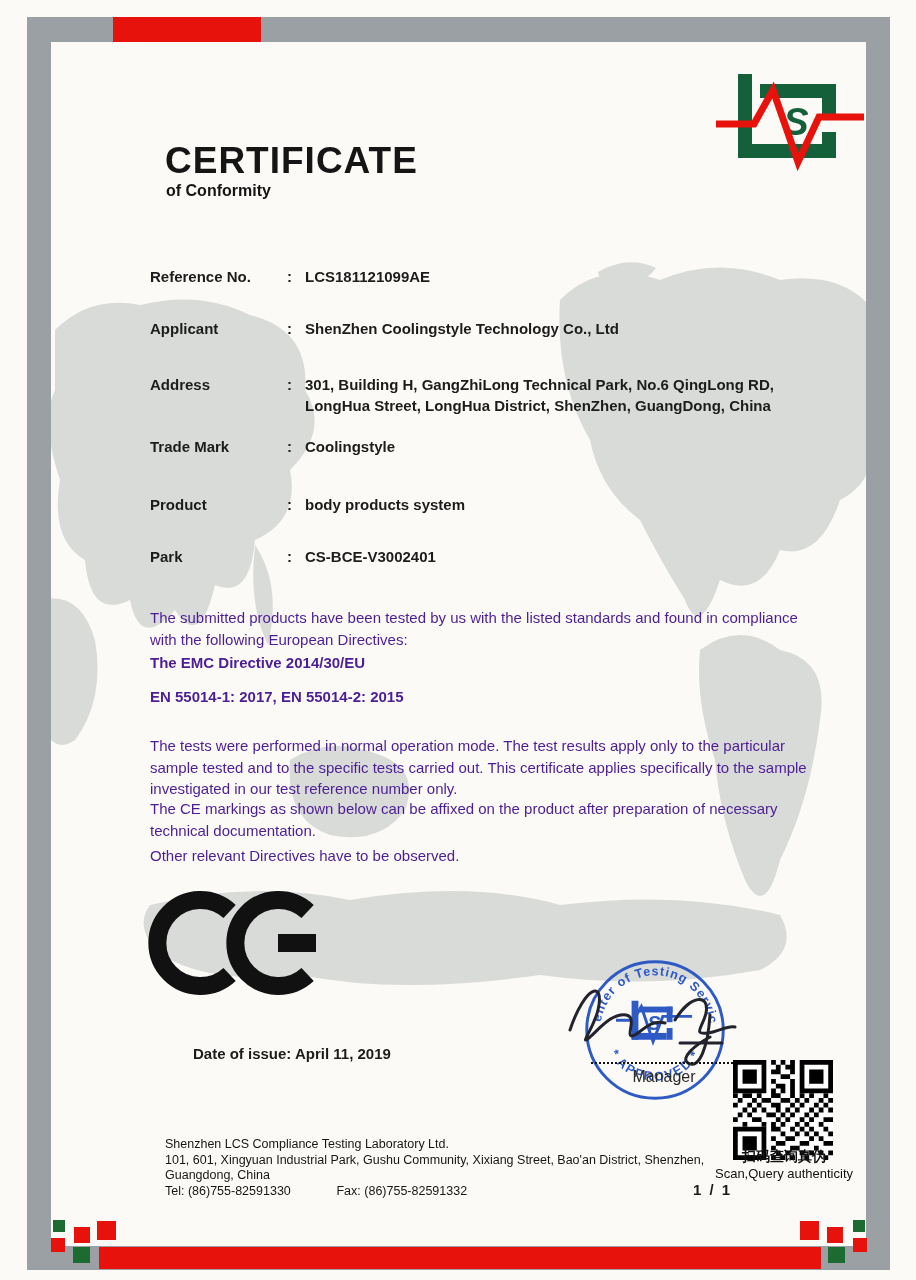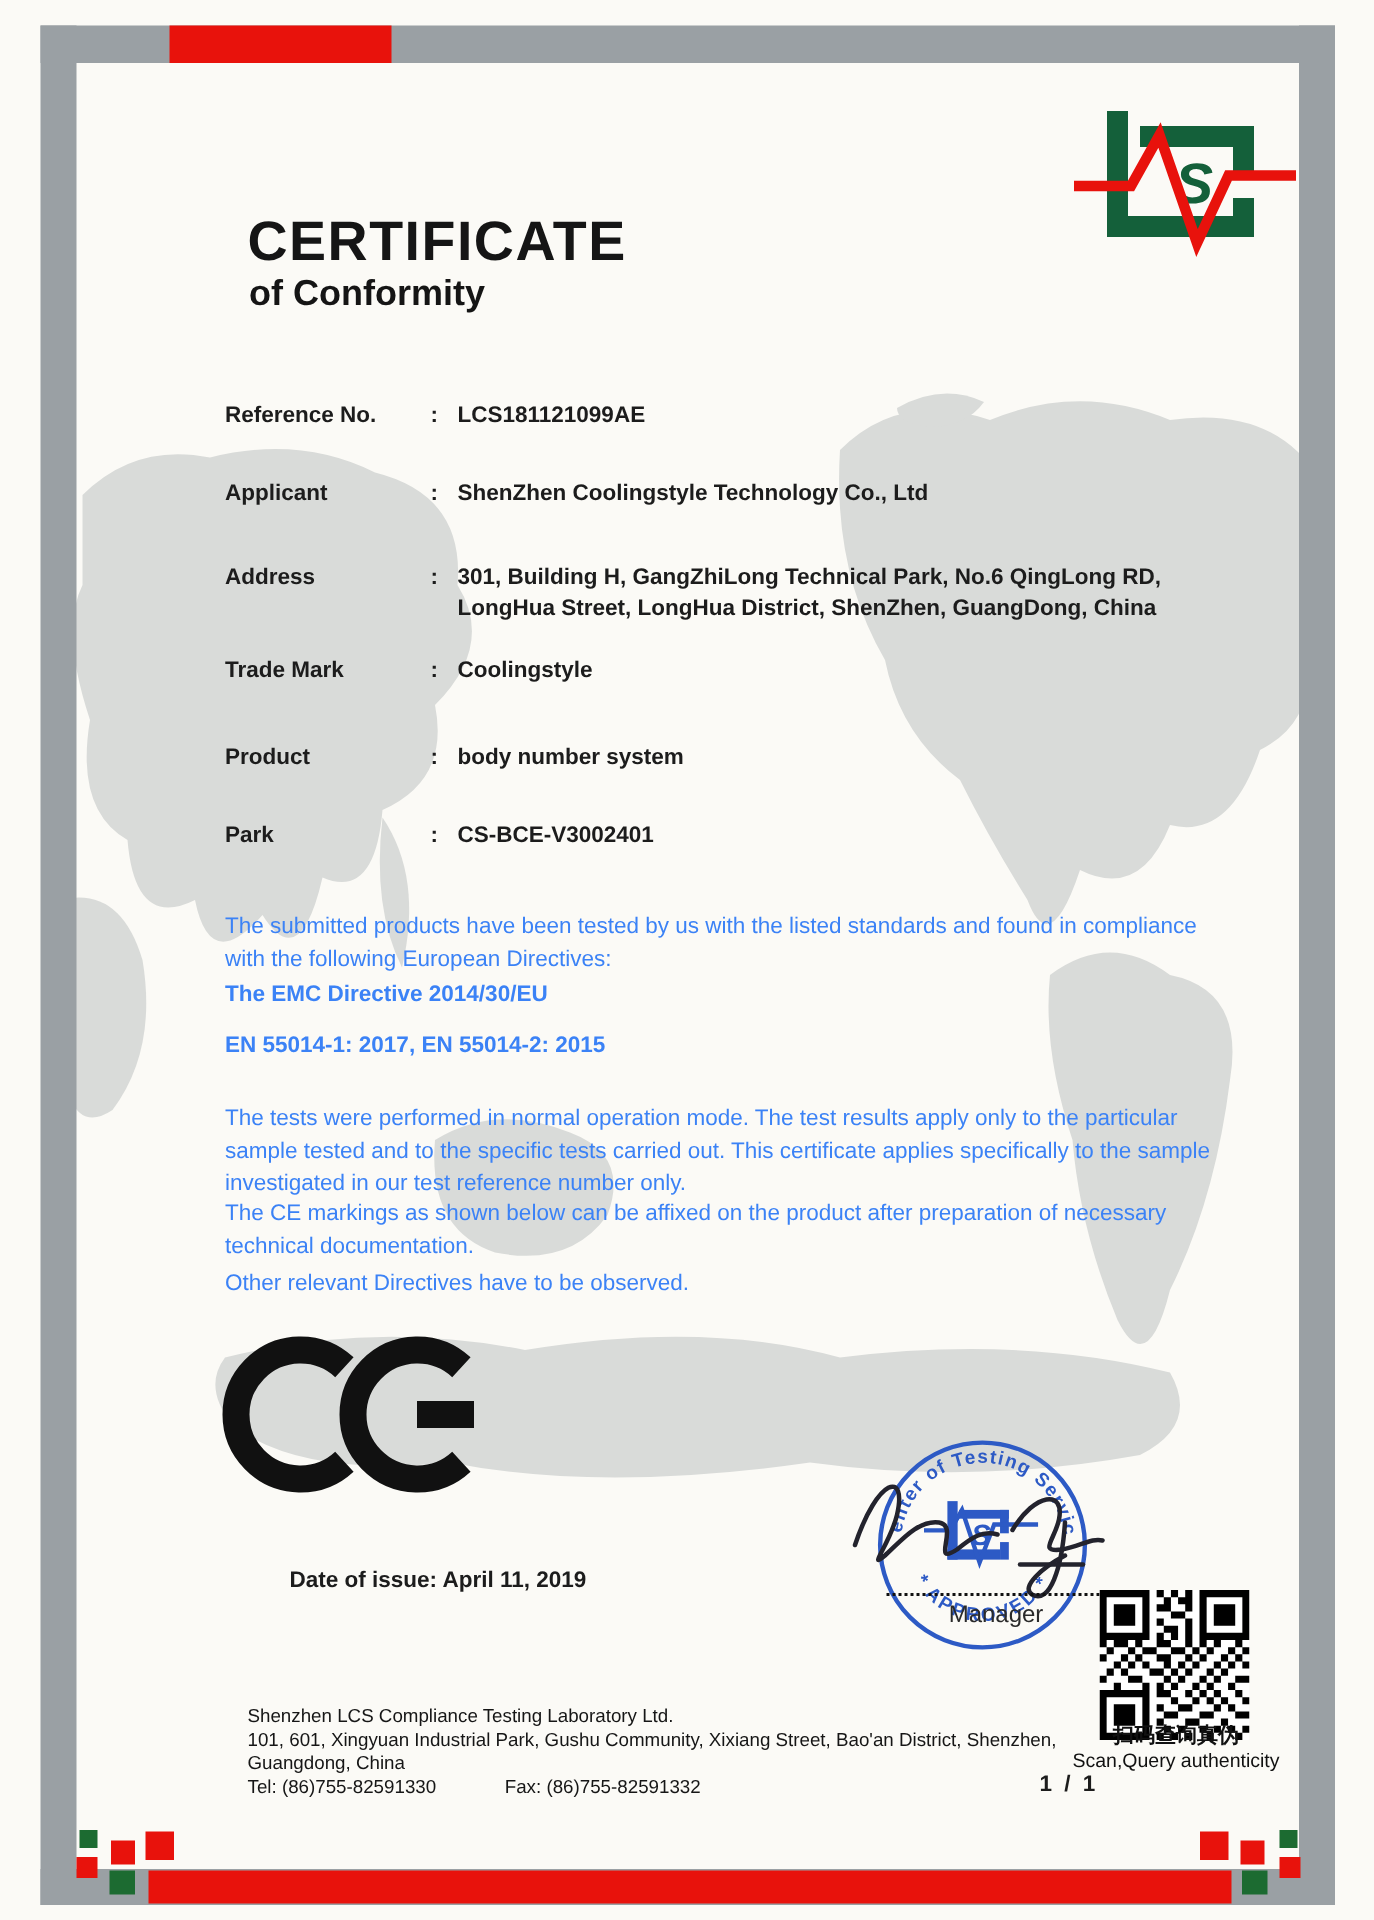--- a/index.html
+++ b/index.html
@@ -8,28 +8,28 @@
     background:#fbfaf6;color:#1c1c1c;
     font-family:"Liberation Sans","DejaVu Sans",sans-serif;
   }
   .abs{position:absolute;}
   
   .bar{position:absolute;background:#9aa0a4;}
   .red-seg{position:absolute;background:#e8120c;}
   .sq{position:absolute;}
   
   .title{position:absolute;left:165px;top:140px;font-size:37px;font-weight:bold;letter-spacing:1px;color:#151515;}
-  .subtitle{position:absolute;left:166px;top:182px;font-size:24px;font-weight:bold;color:#151515;}
+  .subtitle{position:absolute;left:166px;top:182px;font-size:16px;font-weight:bold;color:#151515;}
   
   .field-row{position:absolute;left:150px;width:700px;font-size:15px;font-weight:bold;line-height:21px;}
   .f-label{position:absolute;left:0;top:0;width:130px;}
   .f-colon{position:absolute;left:137px;top:0;}
   .f-value{position:absolute;left:155px;top:0;width:485px;}
   
-  .para{position:absolute;left:150px;font-size:15px;line-height:21.5px;color:#3b82f6;}
+  .para{position:absolute;left:150px;font-size:15px;line-height:21.5px;color:#4c1d95;}
   .para.bold{font-weight:bold;}
   
   .date-line{position:absolute;left:150px;top:1045px;font-size:15px;font-weight:bold;margin-left:43px;}
   .dotted{position:absolute;left:591px;top:1062px;width:146px;border-bottom:2px dotted #111;}
   .manager{position:absolute;left:591px;top:1068px;width:146px;text-align:center;font-size:16px;color:#2a2a2a;}
   .qr-cap-cn{position:absolute;left:703px;top:1148px;width:162px;text-align:center;font-size:14px;font-weight:bold;color:#111;}
   .qr-cap-en{position:absolute;left:694px;top:1166px;width:180px;text-align:center;font-size:13px;font-weight:normal;color:#111;}
   .footer{position:absolute;left:165px;top:1137px;font-size:12.5px;line-height:15.5px;color:#161616;}
   .fcol1{display:inline-block;width:168px;}
   .pagenum{position:absolute;left:693px;top:1181px;font-size:15px;font-weight:bold;letter-spacing:2px;}
@@ -106,21 +106,21 @@
     <span class="f-value">301, Building H, GangZhiLong Technical Park, No.6 QingLong RD, LongHua Street, LongHua District, ShenZhen, GuangDong, China</span>
   </div>
   <div class="field-row" style="top:436px">
     <span class="f-label">Trade Mark</span>
     <span class="f-colon">:</span>
     <span class="f-value">Coolingstyle</span>
   </div>
   <div class="field-row" style="top:494px">
     <span class="f-label">Product</span>
     <span class="f-colon">:</span>
-    <span class="f-value">body number system</span>
+    <span class="f-value">body products system</span>
   </div>
   <div class="field-row" style="top:546px">
     <span class="f-label">Park</span>
     <span class="f-colon">:</span>
     <span class="f-value">CS-BCE-V3002401</span>
   </div>
 
   <div class="para" style="top:607px;width:672px;">The submitted products have been tested by us with the listed standards and found in compliance with the following European Directives:</div>
   <div class="para bold" style="top:652px;width:672px;">The EMC Directive 2014/30/EU</div>
   <div class="para bold" style="top:686px;width:672px;">EN 55014-1: 2017, EN 55014-2: 2015</div>

